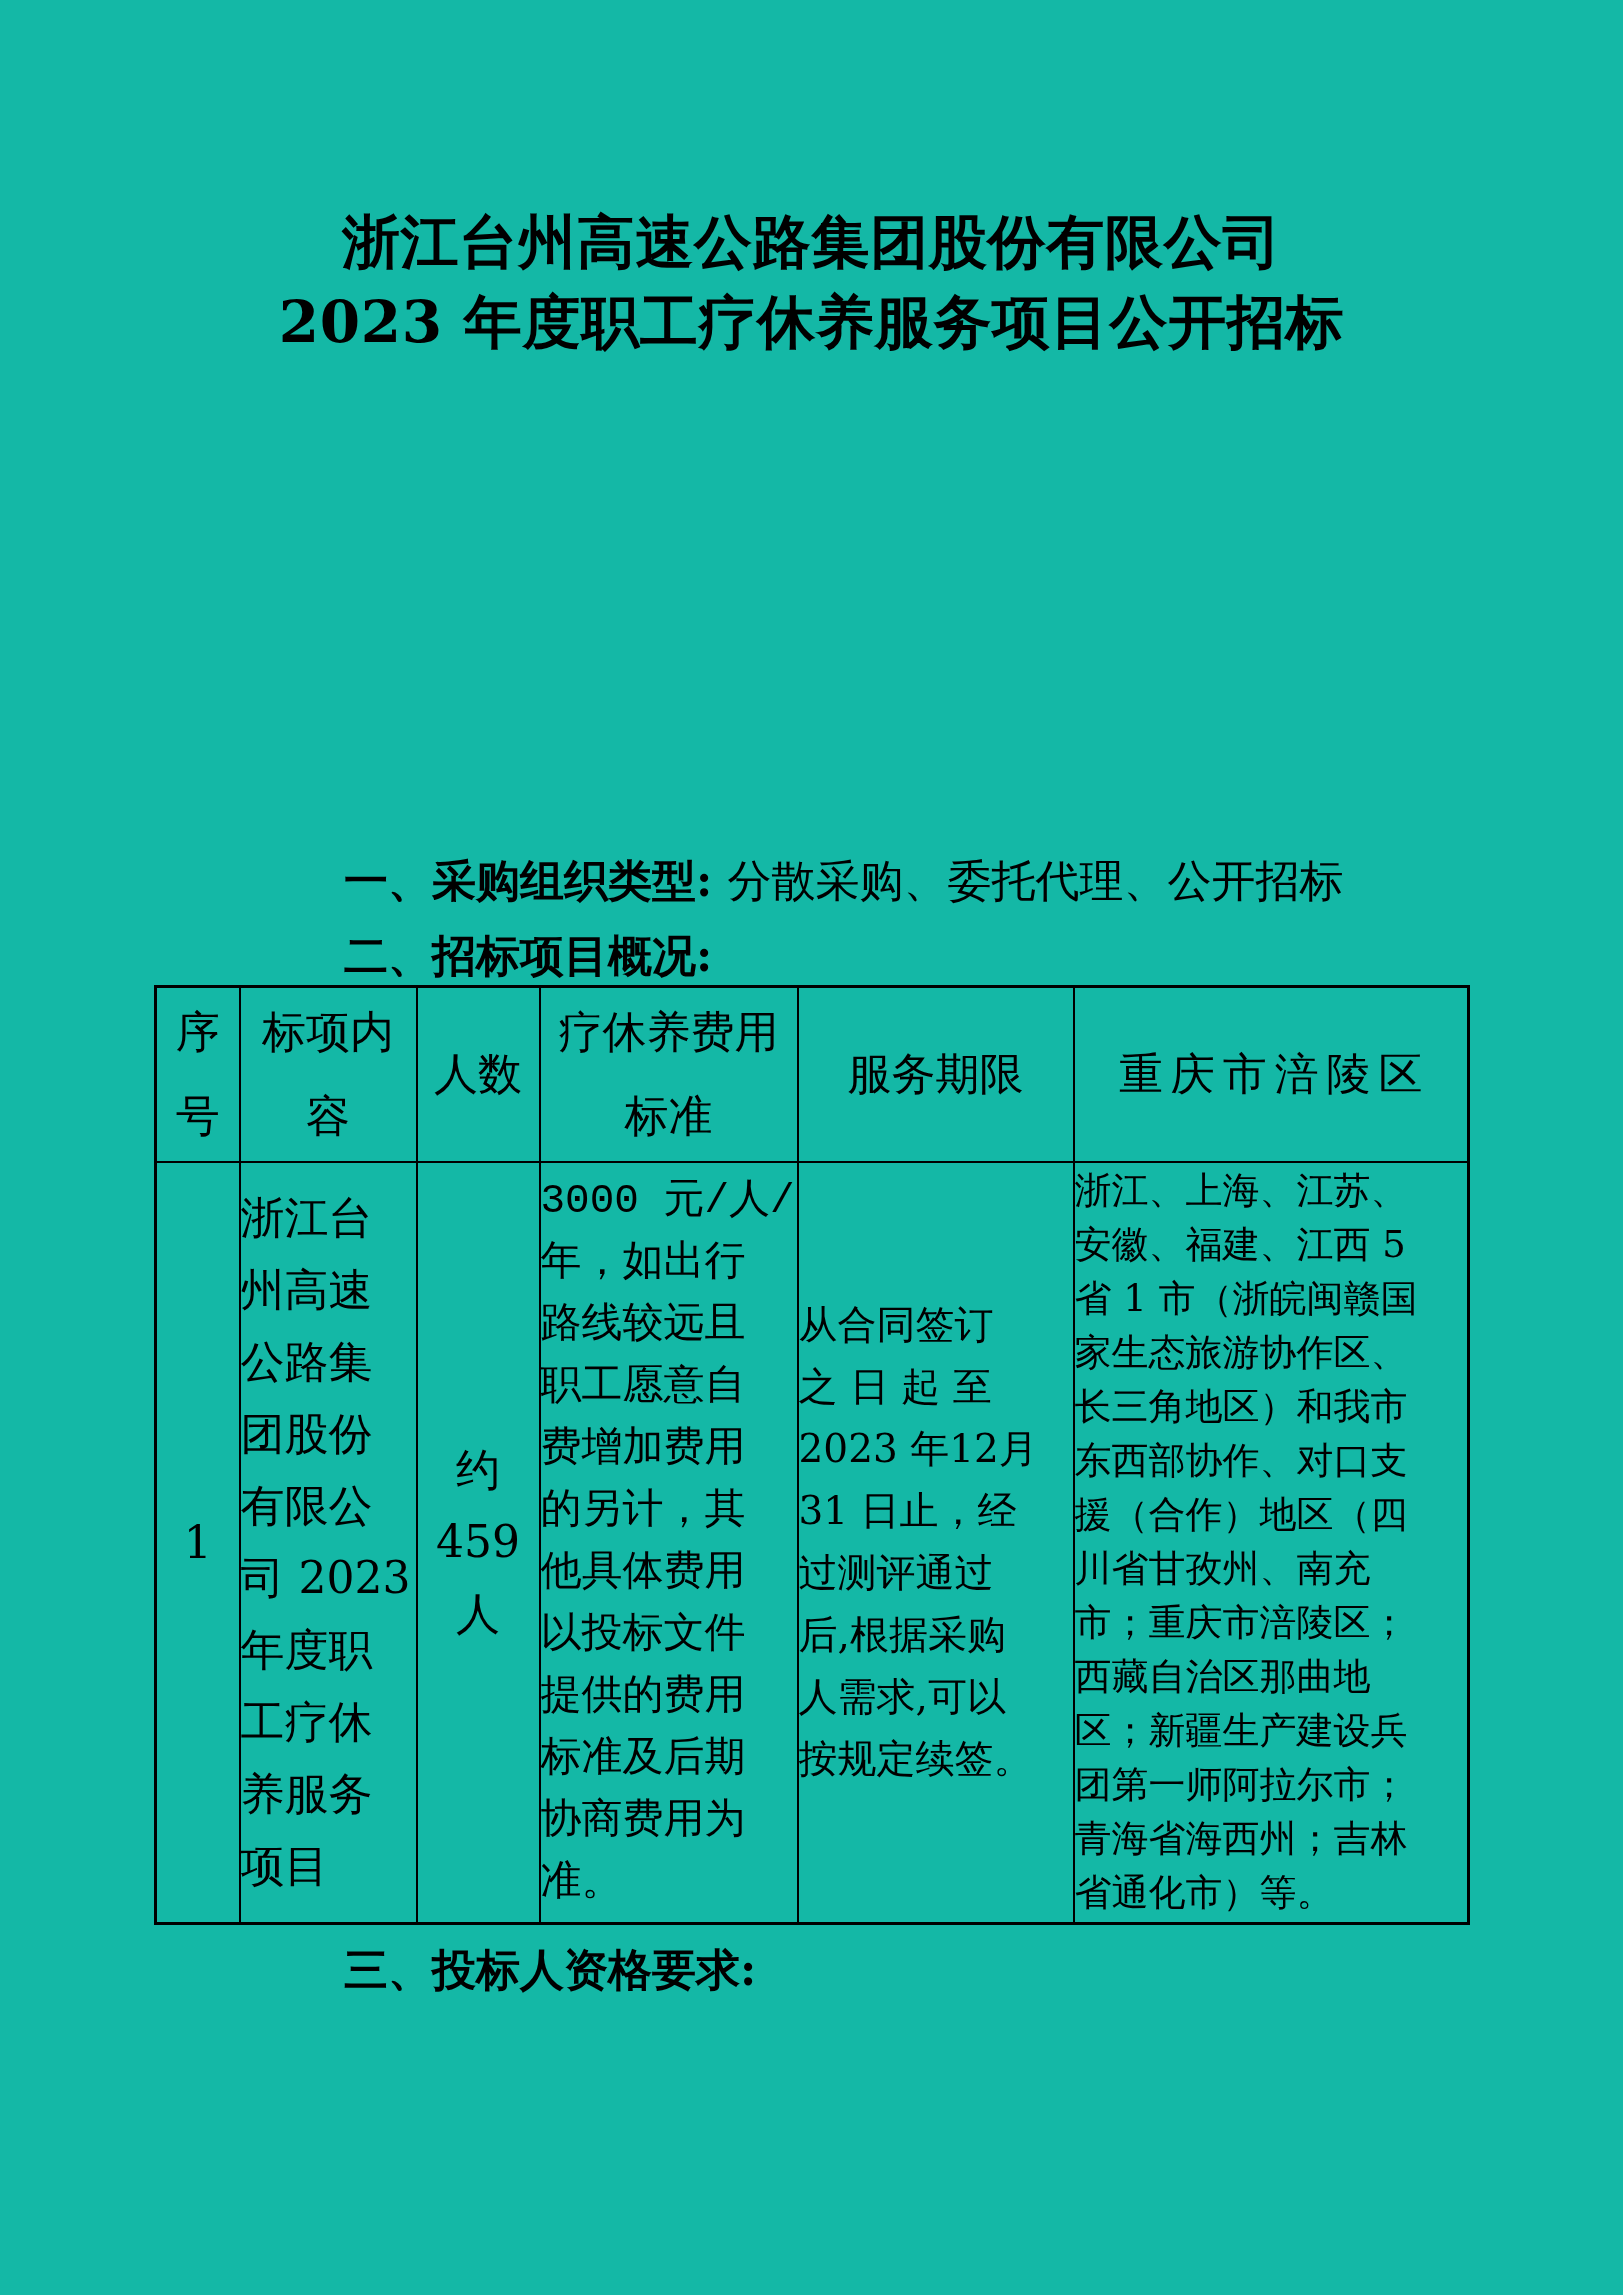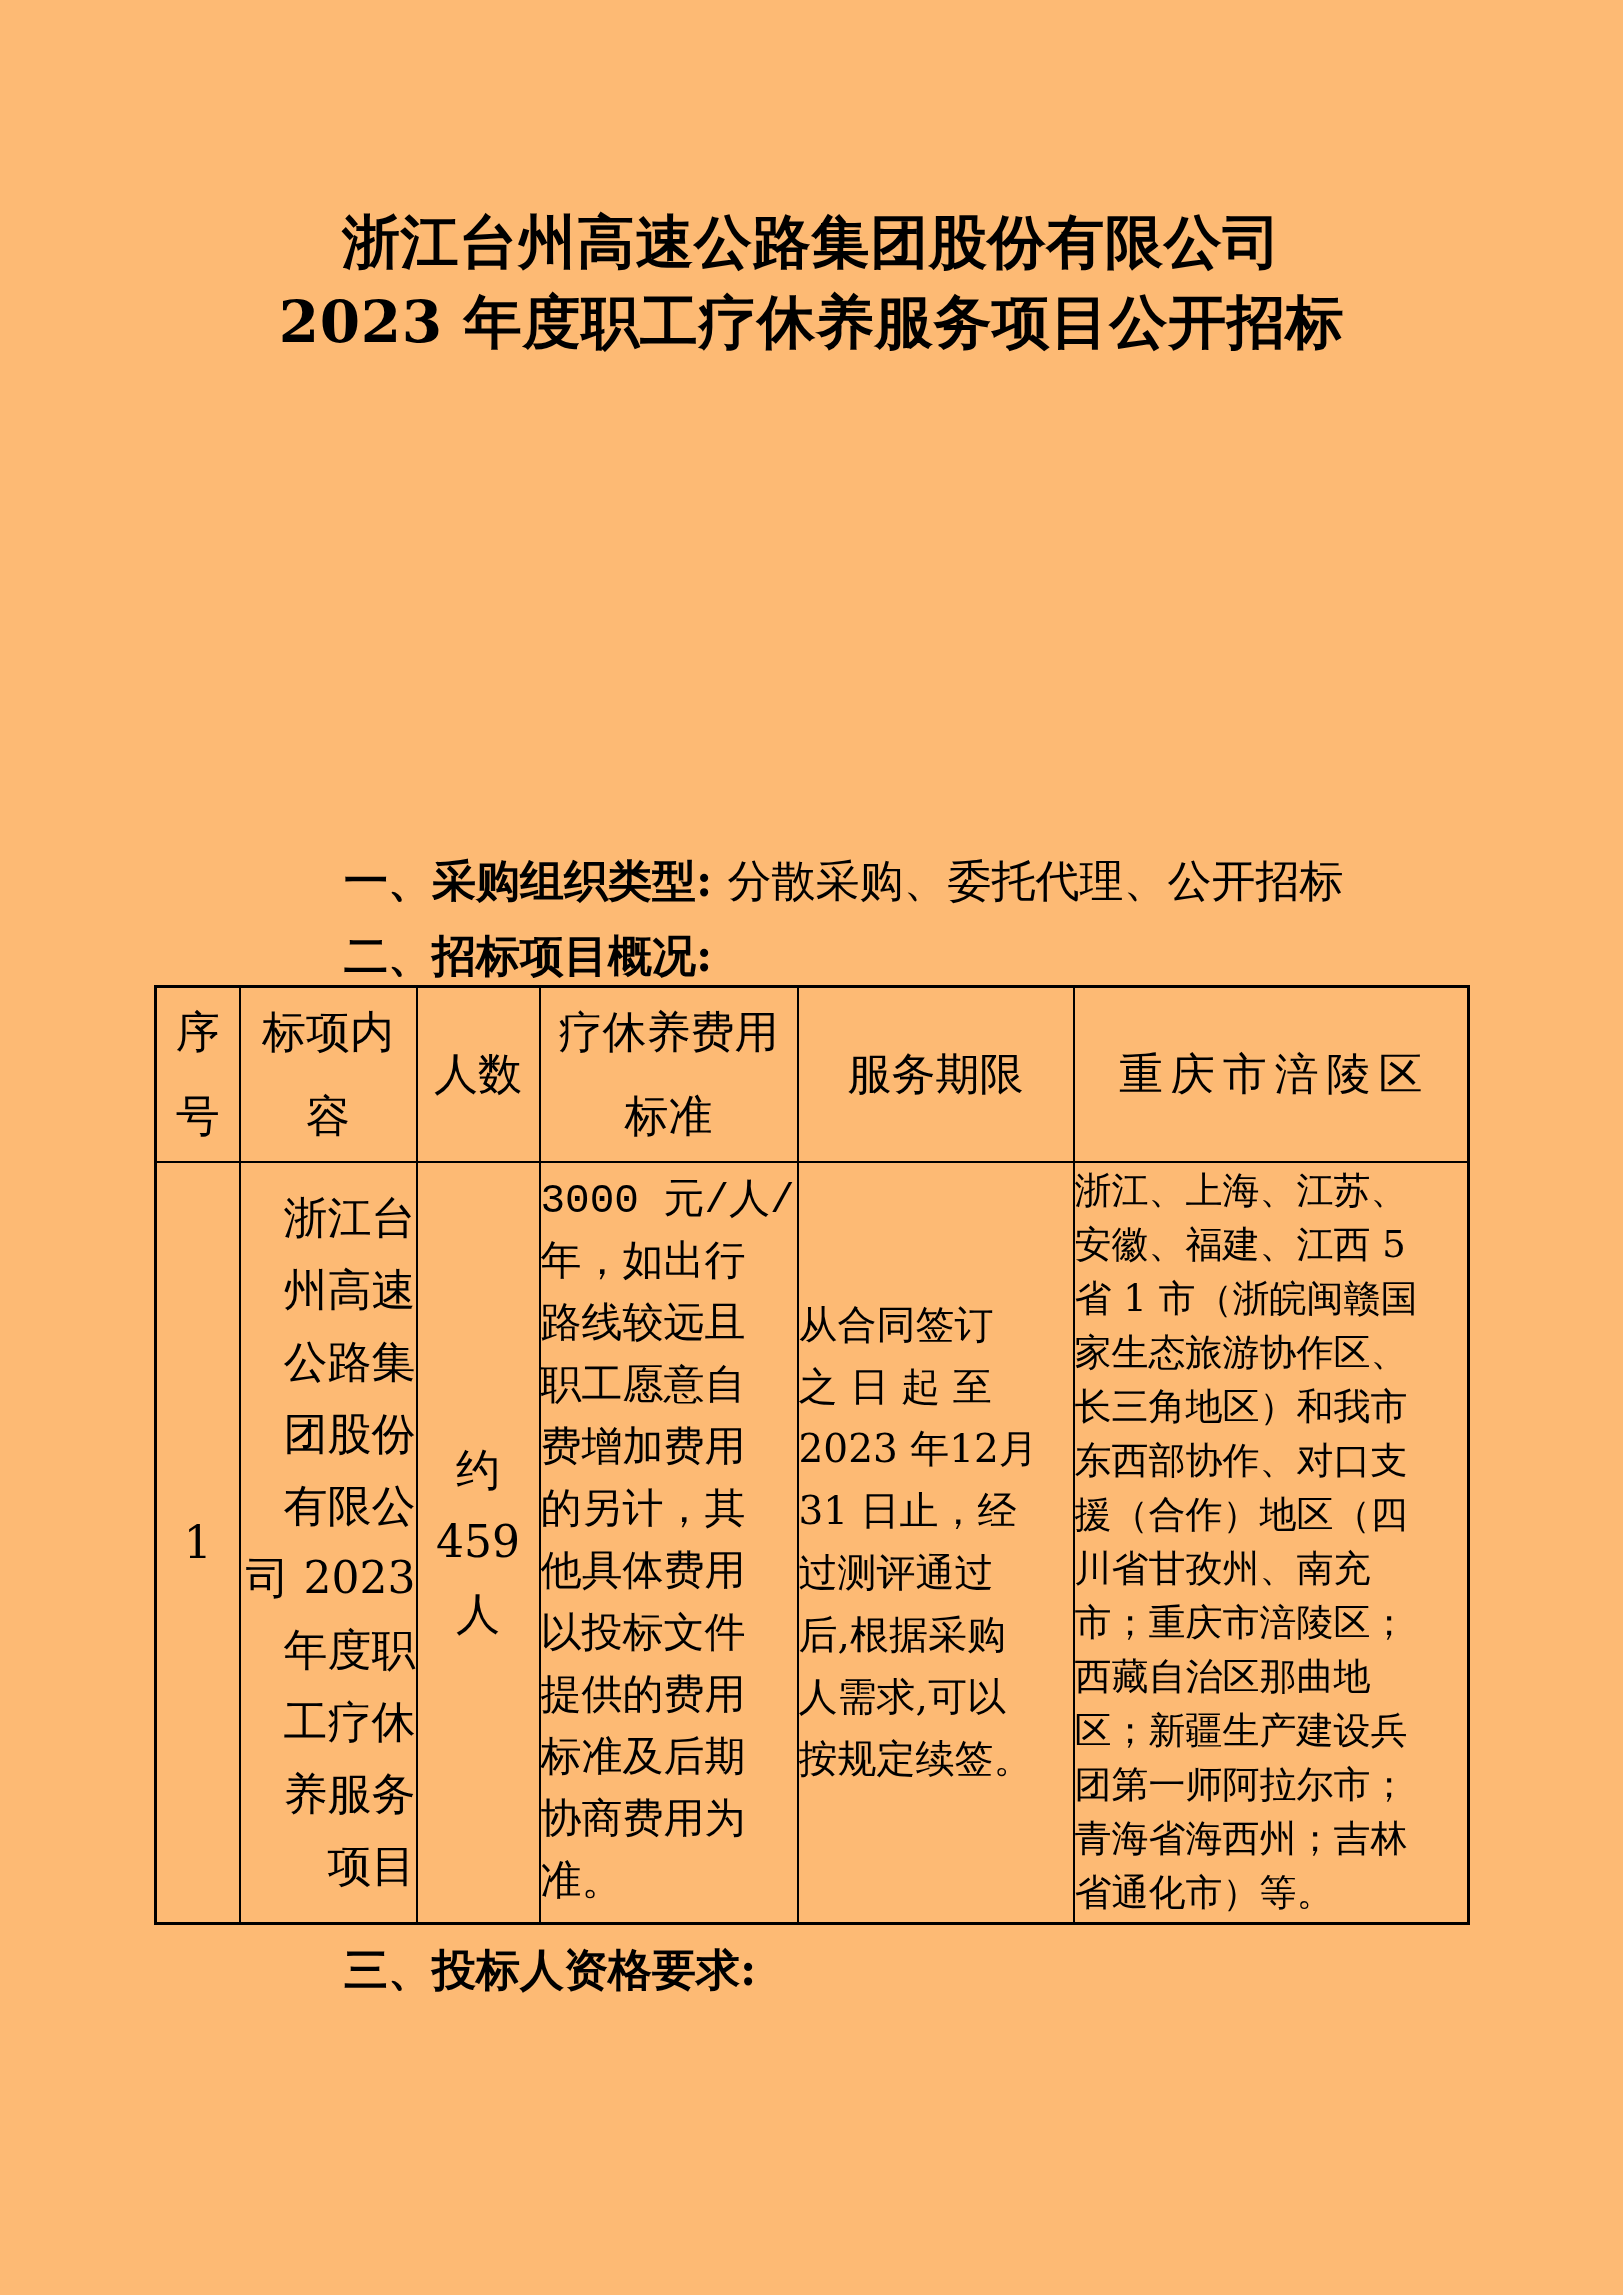--- a/index.html
+++ b/index.html
@@ -1,21 +1,21 @@
 <!DOCTYPE html>
 <html style="font-size:10.5px"><head>
 <meta charset="utf-8">
 <style>
   html,body{margin:0;padding:0;background:#ffffff;}
   body{
     width:1623px;height:2295px;
     font-family:"DejaVu Serif","Liberation Serif",serif;
     color:#000;
   }
-  .page{position:relative;width:1623px;height:2295px;background:#fdba74;overflow:hidden;}
+  .page{position:relative;width:1623px;height:2295px;background:#14b8a6;overflow:hidden;}
 
   
   .title{
     position:absolute;top:202px;left:0;width:1623px;
     text-align:center;font-weight:bold;
     font-size:58px;line-height:80px;
     letter-spacing:0.7px;
   }
 
   
@@ -47,21 +47,21 @@
     font-weight:normal;
     white-space:pre-line;
     overflow:hidden;
     padding:0;
   }
   tr.hrow{height:175px;}
   tr.drow{height:762px;}
   th.hc{font-size:44px;line-height:84px;text-align:center;}
   th.hroutes{letter-spacing:0.18em;text-indent:0.18em;}
   td.seq{font-size:44px;text-align:center;}
-  td.content{font-size:44px;line-height:72px;text-align:right;}
+  td.content{font-size:44px;line-height:72px;text-align:left;}
   td.headcount{font-size:44px;line-height:72px;text-align:center;}
   td.fee{font-size:41px;line-height:62px;text-align:left;padding-left:27.5px;padding-right:11.8px;font-family:Liberation Mono, monospace;}
   td.period{font-size:39px;line-height:62px;text-align:left;padding-left:11.8px;padding-right:11.8px;}
   td.routes{font-size:37px;line-height:54px;text-align:left;padding-left:15.7px;padding-right:9.2px;}
 </style>
 </head>
 <body>
 
 <div class="page">
 

